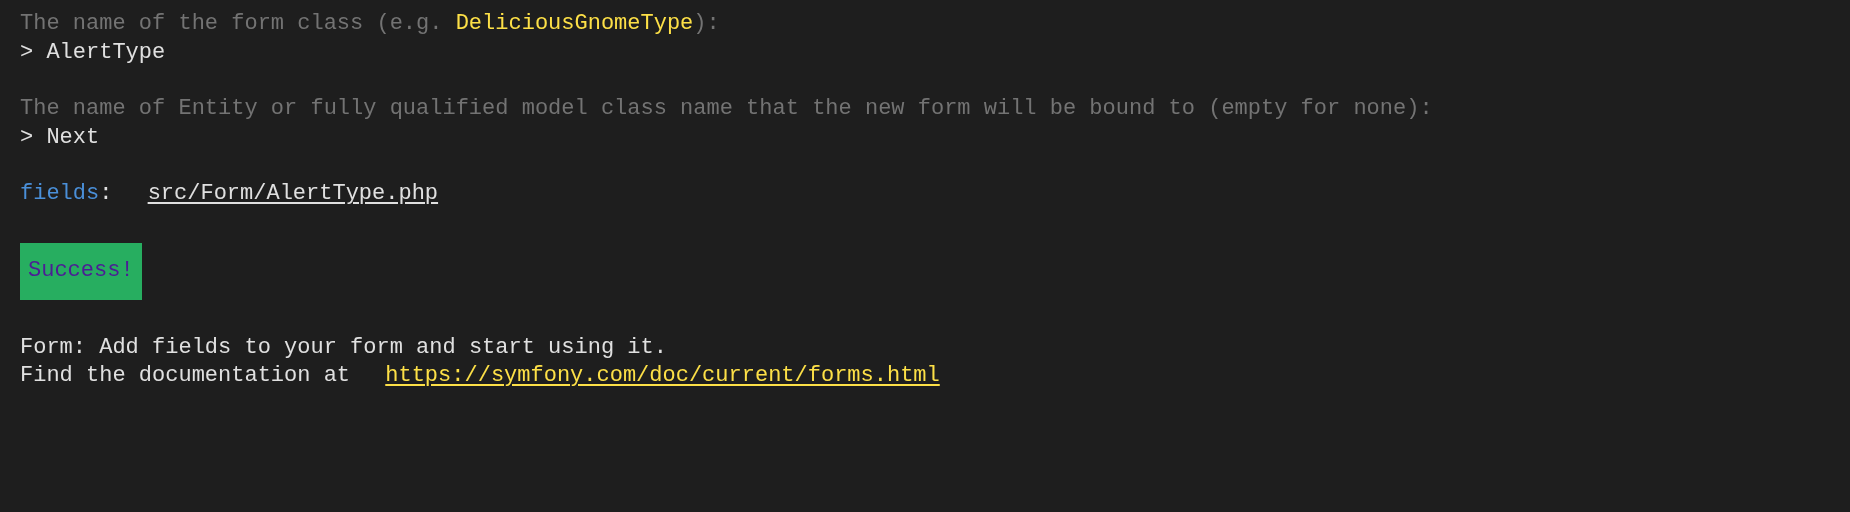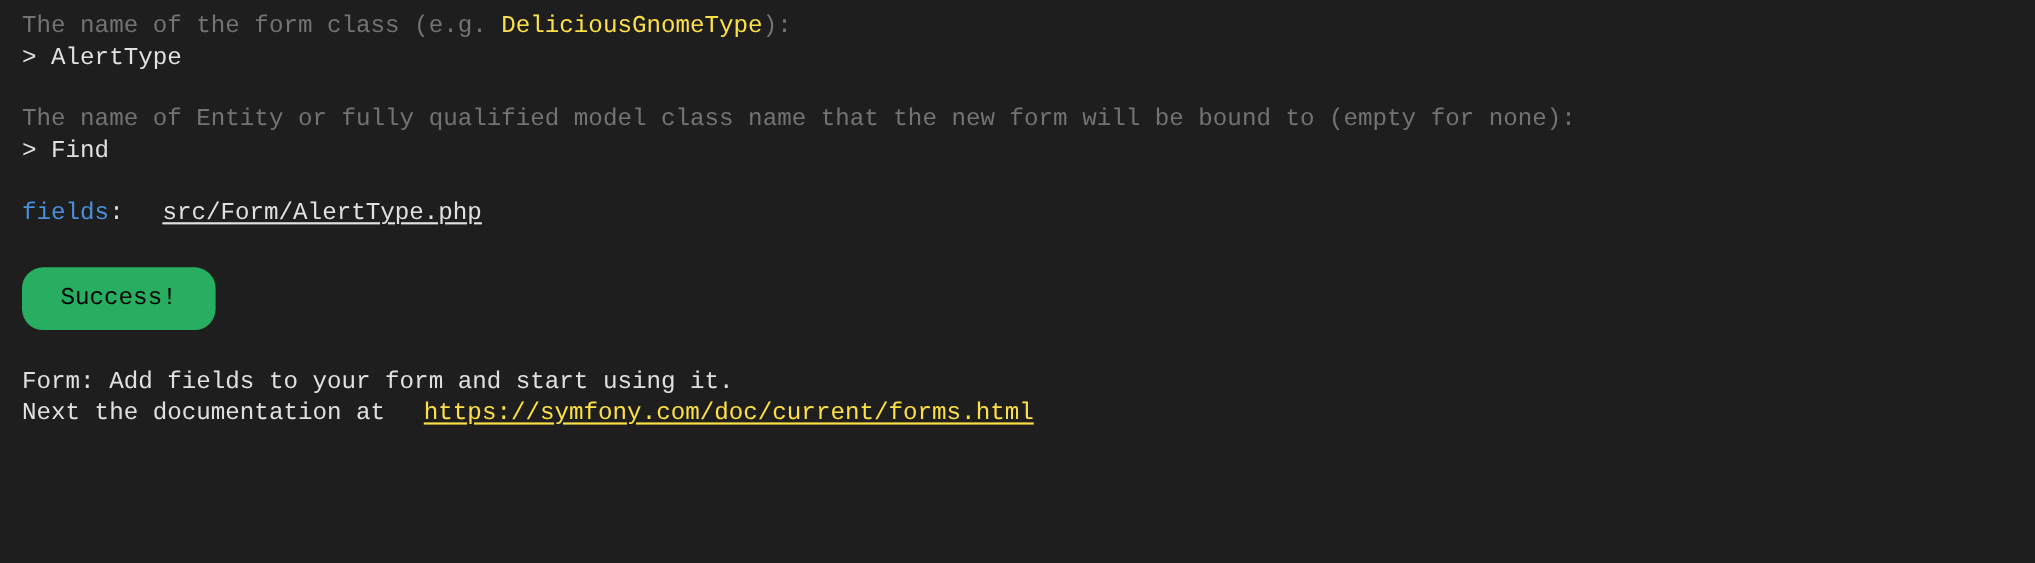--- a/index.html
+++ b/index.html
@@ -34,51 +34,50 @@
       text-decoration: underline;
       text-underline-offset: 3px;
       margin-left: 22px;
     }
     .line {
       white-space: pre;
     }
     .success-badge {
       display: inline-block;
       background-color: #27ae60;
-      color: #000000;
-      padding: 14px 35px;
+      color: #4c1d95;
+      padding: 14px 8px;
       margin-top: 6px;
       margin-bottom: 6px;
       font-size: 22px;
-      border-radius: 19px;
     }
     .spacer {
       height: 28px;
     }
   </style>
 </head>
 <body>
 
 <div class="line"><span class="green">The name of the form class (e.g. </span><span class="yellow">DeliciousGnomeType</span><span class="green">):</span></div>
 
 <div class="line"><span class="white">&gt; </span><span class="white">AlertType</span></div>
 
 <div class="spacer"></div>
 
 <div class="line green">The name of Entity or fully qualified model class name that the new form will be bound to (empty for none):</div>
 
-<div class="line"><span class="white">&gt; </span><span class="white">Find</span></div>
+<div class="line"><span class="white">&gt; </span><span class="white">Next</span></div>
 
 <div class="spacer"></div>
 
 <div class="line"><span class="blue">fields</span><span class="white">: </span><span class="white underline">src/Form/AlertType.php</span></div>
 
 <div class="spacer"></div>
 
 <div>
   <span class="success-badge"> Success! </span>
 </div>
 
 <div class="spacer"></div>
 
 <div class="line"><span class="white">Form: </span><span class="white">Add fields to your form and start using it.</span></div>
 
-<div class="line"><span class="white">Next the documentation at </span><span class="yellow underline">https://symfony.com/doc/current/forms.html</span></div>
+<div class="line"><span class="white">Find the documentation at </span><span class="yellow underline">https://symfony.com/doc/current/forms.html</span></div>
 
 </body></html>

